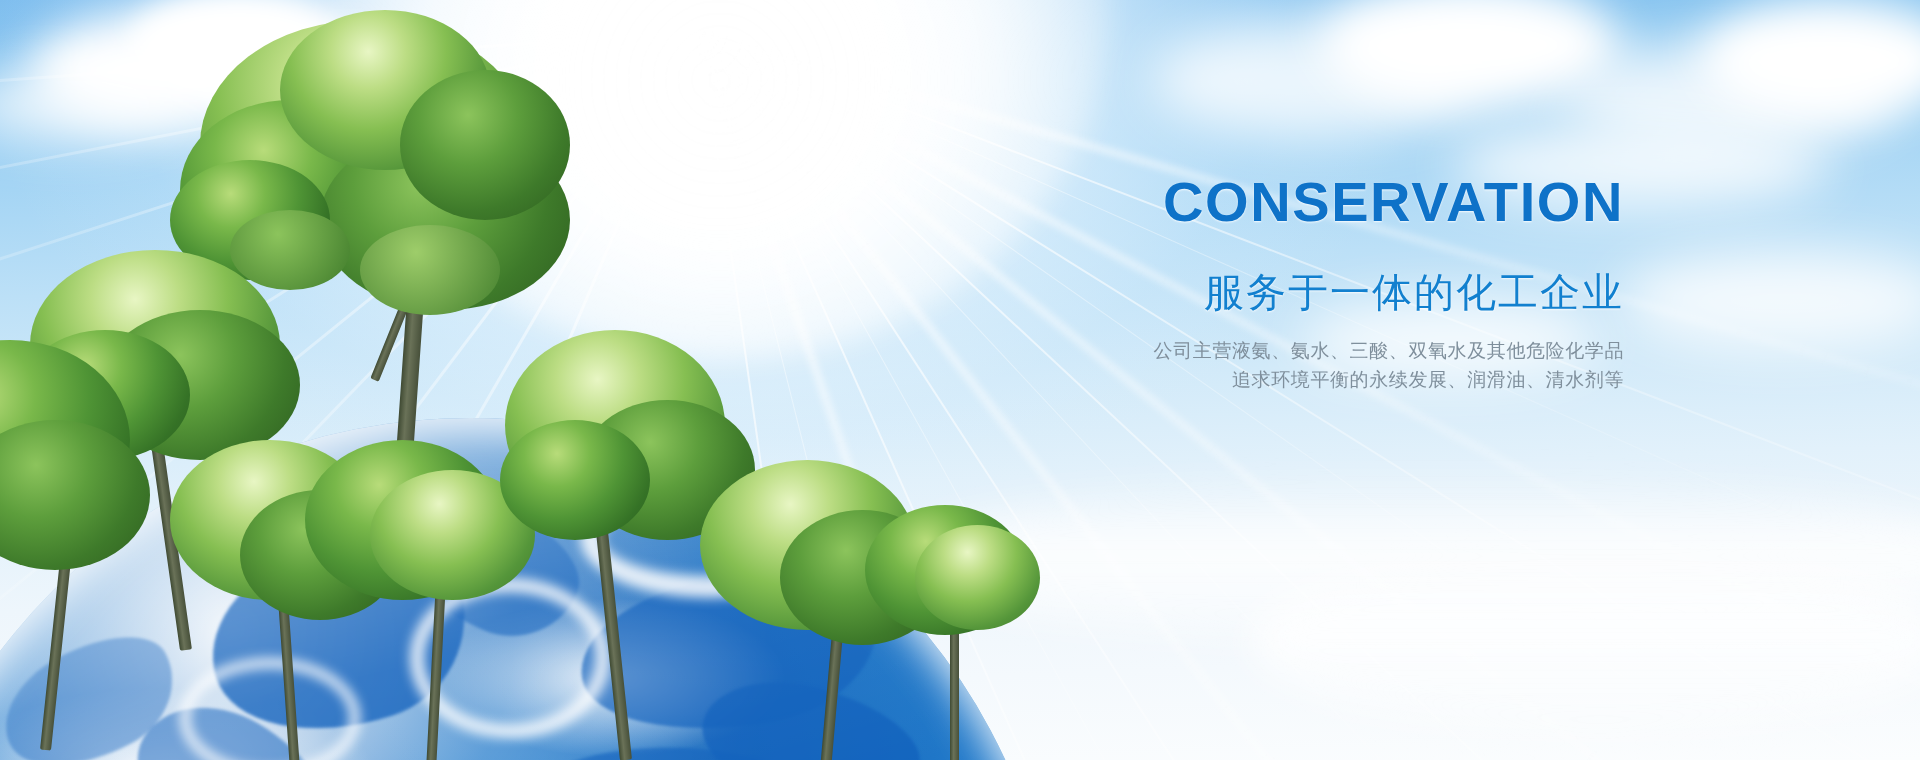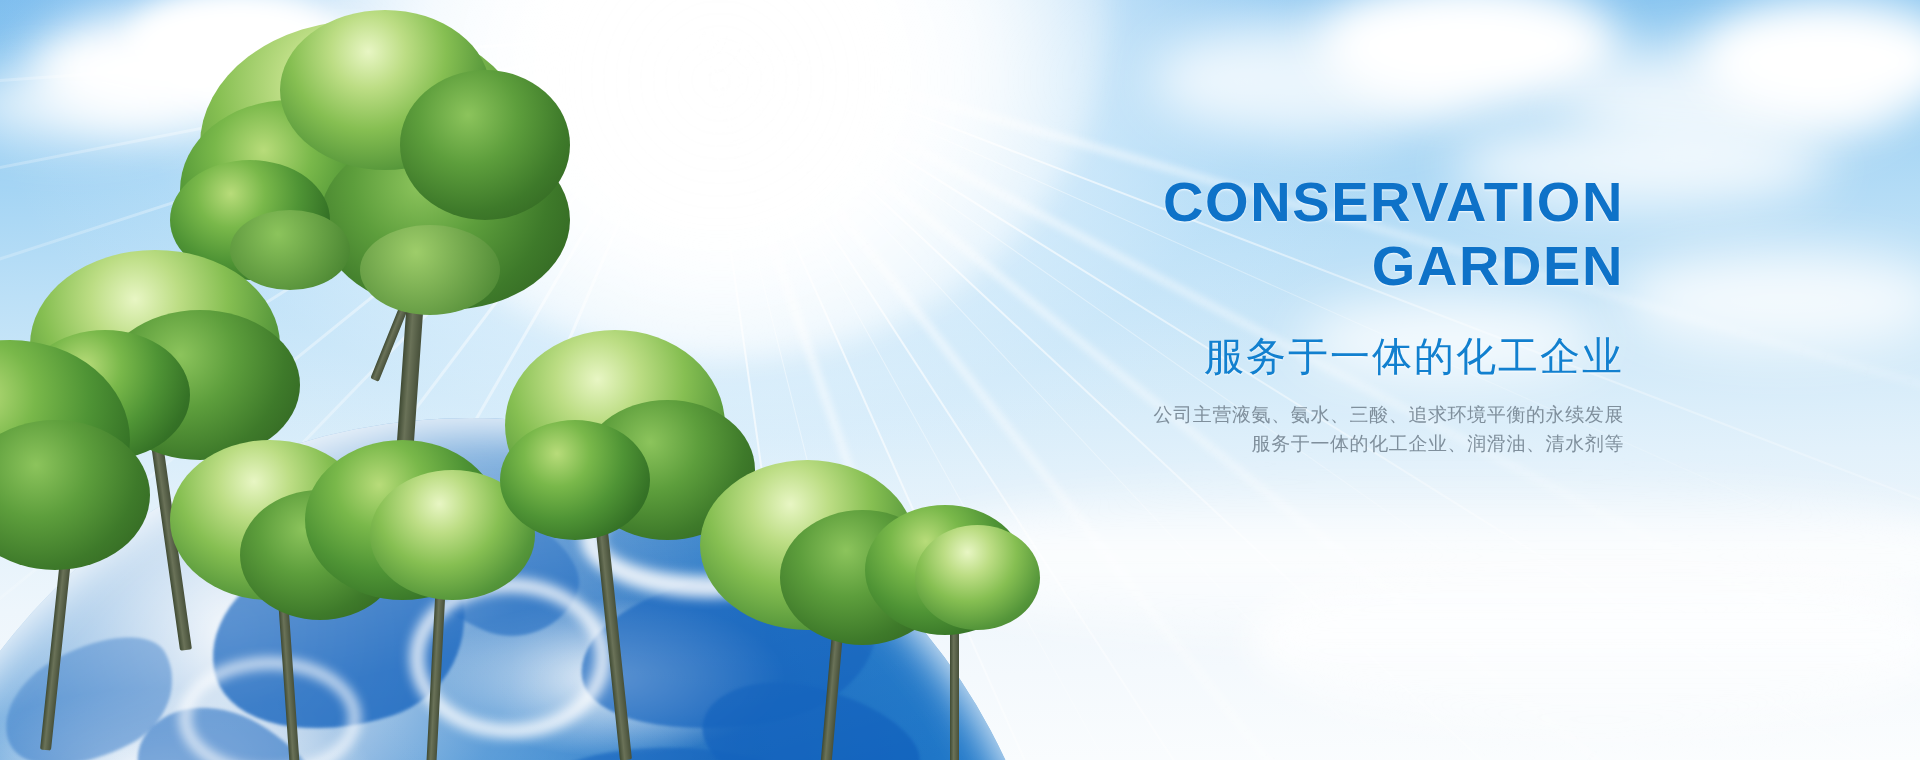--- a/index.html
+++ b/index.html
@@ -304,21 +304,20 @@
     <div class="tree" style="left:855px; top:505px; width:190px; height:255px;">
       <div class="trunk" style="left:95px; top:120px; width:9px; height:140px;"></div>
       <div class="canopy" style="left:10px; top:0px; width:160px; height:130px;"></div>
       <div class="canopy lit" style="left:60px; top:20px; width:125px; height:105px;"></div>
     </div>
 
   </div>
 
   <div class="copy">
     <div class="headline">CONSERVATION</div>
-    <div class="headline">GARDEN</div>
     <div class="tagline">服务于一体的化工企业</div>
     <div class="desc">
-      <div>公司主营液氨、氨水、三酸、追求环境平衡的永续发展</div>
-      <div>服务于一体的化工企业、润滑油、清水剂等</div>
+      <div>公司主营液氨、氨水、三酸、双氧水及其他危险化学品</div>
+      <div>追求环境平衡的永续发展、润滑油、清水剂等</div>
     </div>
   </div>
 
 </div>
 
 </body></html>

